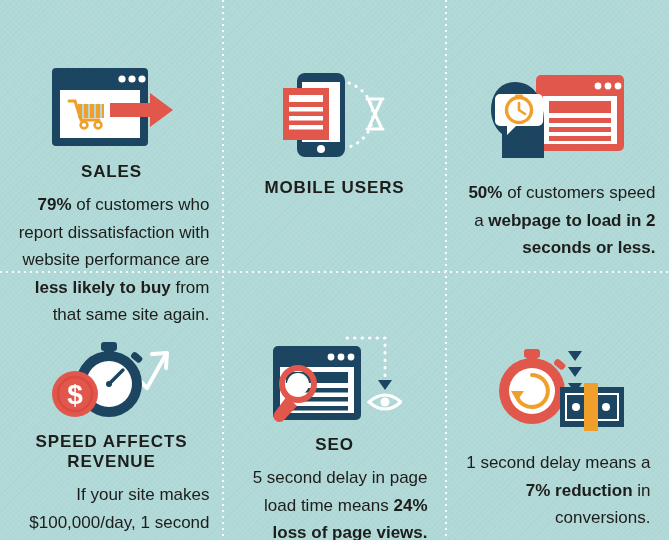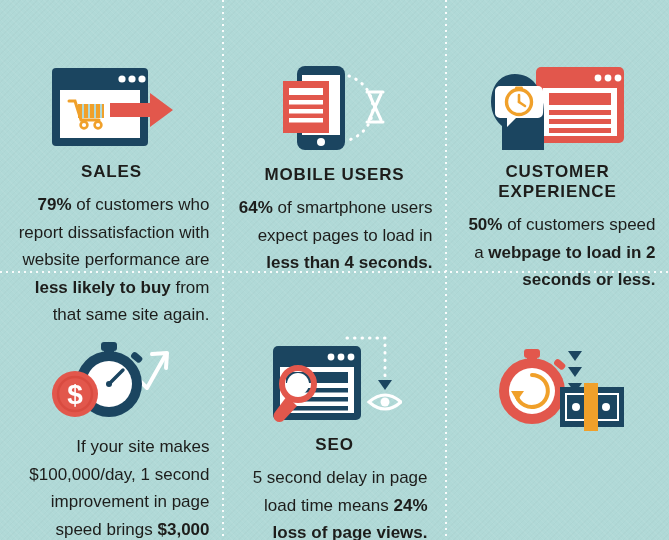--- a/index.html
+++ b/index.html
@@ -162,21 +162,20 @@
 
           <g fill="none" stroke="#ffffff" stroke-width="3" stroke-linecap="round">
             <path d="M92 30 h16"></path>
             <path d="M92 60 h16"></path>
             <path d="M94 32 L106 58"></path>
             <path d="M106 32 L94 58"></path>
           </g>
         </svg>
       </div>
       <div class="heading">MOBILE USERS</div>
-      <div class="body-text"><b>64%</b><span> of smartphone users expect pages to load in </span><b>less than 4 seconds.</b></div>
     </div>
 
     <div class="cell row1 cell-3">
       <div class="icon-wrap">
         <svg width="140" height="92" viewBox="0 0 140 92" aria-hidden="true">
 
           <rect x="48" y="5" width="88" height="76" rx="5" fill="#e2574c"></rect>
           <circle cx="110" cy="16" r="3.4" fill="#ffffff"></circle>
           <circle cx="120" cy="16" r="3.4" fill="#ffffff"></circle>
           <circle cx="130" cy="16" r="3.4" fill="#ffffff"></circle>
@@ -193,21 +192,20 @@
           <path d="M12 24 h38 a5 5 0 0 1 5 5 v22 a5 5 0 0 1 -5 5 h-22 l-9 9 v-9 h-7 a5 5 0 0 1 -5 -5 v-22 a5 5 0 0 1 5 -5 z" fill="#ffffff"></path>
 
           <circle cx="31" cy="40" r="12.5" fill="none" stroke="#f0a02a" stroke-width="3.4"></circle>
           <rect x="27" y="24.5" width="8" height="4" rx="1.4" fill="#f0a02a"></rect>
           <g stroke="#f0a02a" stroke-width="2.6" stroke-linecap="round">
             <path d="M31 40 L31 33"></path>
             <path d="M31 40 L37 44"></path>
           </g>
         </svg>
       </div>
-      <div class="heading">CUSTOMER EXPERIENCE</div>
       <div class="body-text"><b>50%</b><span> of customers speed a </span><b>webpage to load in 2 seconds or less.</b></div>
     </div>
 
     <div class="cell row2 cell-4">
       <div class="icon-wrap">
         <svg width="130" height="92" viewBox="0 0 130 92" aria-hidden="true">
 
           <g fill="none" stroke="#ffffff" stroke-width="4" stroke-linejoin="round" stroke-linecap="round">
             <path d="M78 62 L92 48 L100 56 L118 24"></path>
             <path d="M105 22 L120 21 L119 36"></path>
@@ -222,20 +220,21 @@
           <g stroke="#1b4560" stroke-width="3.4" stroke-linecap="round">
             <path d="M62 52 L76 38"></path>
           </g>
           <circle cx="62" cy="52" r="3" fill="#1b4560"></circle>
 
           <circle cx="28" cy="62" r="23" fill="#e2574c"></circle>
           <circle cx="28" cy="62" r="17" fill="none" stroke="#d94b40" stroke-width="2.5"></circle>
           <text x="28" y="72" font-family="Liberation Sans, sans-serif" font-size="28" font-weight="bold" fill="#ffffff" text-anchor="middle">$</text>
         </svg>
       </div>
+      <div class="heading">SPEED AFFECTS REVENUE</div>
       <div class="body-text"><span>If your site makes $100,000/day, 1 second improvement in page speed brings </span><b>$3,000 daily.</b></div>
     </div>
 
     <div class="cell row2 cell-5">
       <div class="icon-wrap">
         <svg width="135" height="95" viewBox="0 0 135 95" aria-hidden="true">
 
           <rect x="6" y="14" width="88" height="74" rx="5" fill="#1b4560"></rect>
           <circle cx="64" cy="25" r="3.4" fill="#ffffff"></circle>
           <circle cx="74" cy="25" r="3.4" fill="#ffffff"></circle>
@@ -282,20 +281,21 @@
             <path d="M78 44 L92 44 L85 54 z"></path>
           </g>
 
           <rect x="70" y="48" width="64" height="40" fill="#1b4560"></rect>
           <rect x="76" y="55" width="52" height="26" fill="none" stroke="#ffffff" stroke-width="2"></rect>
           <rect x="94" y="44" width="14" height="48" fill="#f0a02a"></rect>
           <circle cx="86" cy="68" r="4" fill="#ffffff"></circle>
           <circle cx="116" cy="68" r="4" fill="#ffffff"></circle>
         </svg>
       </div>
+      <div class="body-text"><span>1 second delay means a </span><b>7% reduction</b><span> in conversions.</span></div>
     </div>
 
   </div>
 
   <div class="divider-v v1"></div>
   <div class="divider-v v2"></div>
   <div class="divider-h"></div>
 
 </div>
 

